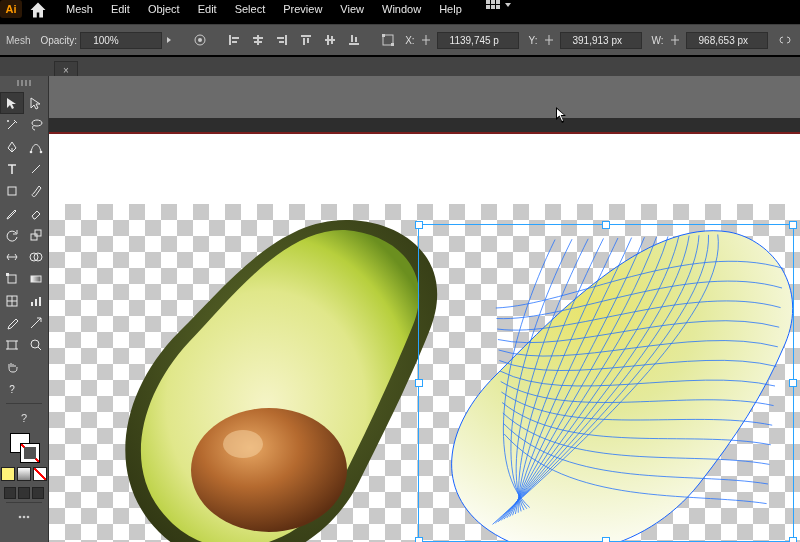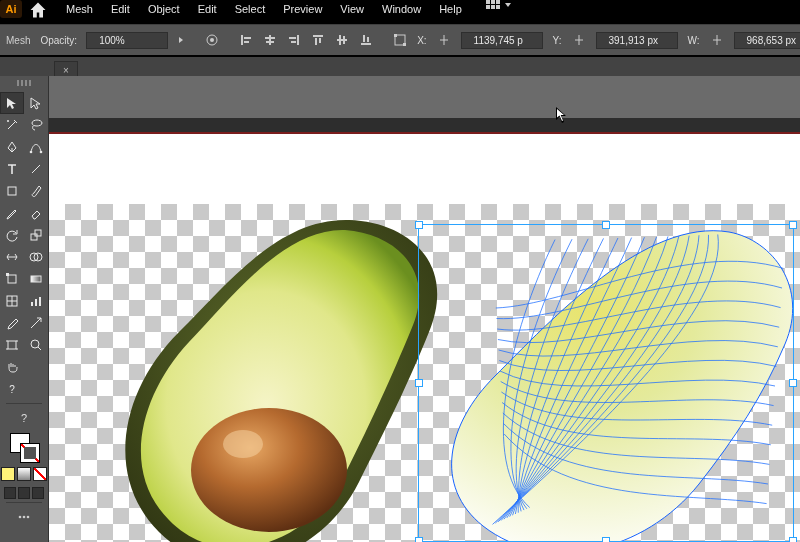--- a/index.html
+++ b/index.html
@@ -6,21 +6,21 @@
   
   .menubar{height:24px;background:#000000;display:flex;align-items:flex-start;gap:2px}
   .app-logo{width:22px;height:18px;border-radius:3px;background:#2b1705;color:#ff9a00;font-weight:bold;font-size:11px;display:flex;align-items:center;justify-content:center;margin-right:4px}
   .home-icon{width:20px;height:20px;display:flex;align-items:center;justify-content:center;margin-right:8px}
   .menubar .mitem{padding:3px 8px;color:#e6e6e6;cursor:default}
   .essentials{margin-left:14px;display:flex;align-items:center;gap:4px}
   .essentials .grid{display:grid;grid-template-columns:repeat(3,4px);grid-template-rows:repeat(2,4px);gap:1px}
   .essentials .grid span{background:#ccc}
   
   .controlbar{height:30px;background:#535353;border-top:1px solid #3f3f3f;border-bottom:2px solid #000000;display:flex;align-items:center;padding-left:6px;gap:10px;font-size:10px;color:#ddd}
-  .slot{display:flex;align-items:center;gap:9px}
+  .slot{display:flex;align-items:center;gap:3px}
   .selkind{width:38px;color:#cfcfcf}
   .readout{background:#3d3d3d;border:1px solid #2e2e2e;color:#e8e8e8;padding:2px 12px;min-width:56px;font-size:10px}
   .icon-vsep{width:1px;height:20px;background:#3e3e3e}
   .tiny-ico{width:16px;height:16px;display:flex;align-items:center;justify-content:center;color:#cfcfcf}
   .tiny-ico svg{width:14px;height:14px}
   
   .tabstrip{height:22px;background:#434343;display:flex;align-items:flex-end;padding-left:54px;border-bottom:1px solid #2f2f2f}
   .doctab{background:#3d3d3d;border:1px solid #2d2d2d;border-bottom:none;padding:3px 8px;font-size:10px;color:#e8e8e8;display:flex;align-items:center;gap:8px}
   .doctab .close{font-size:10px;color:#bbb}
   

